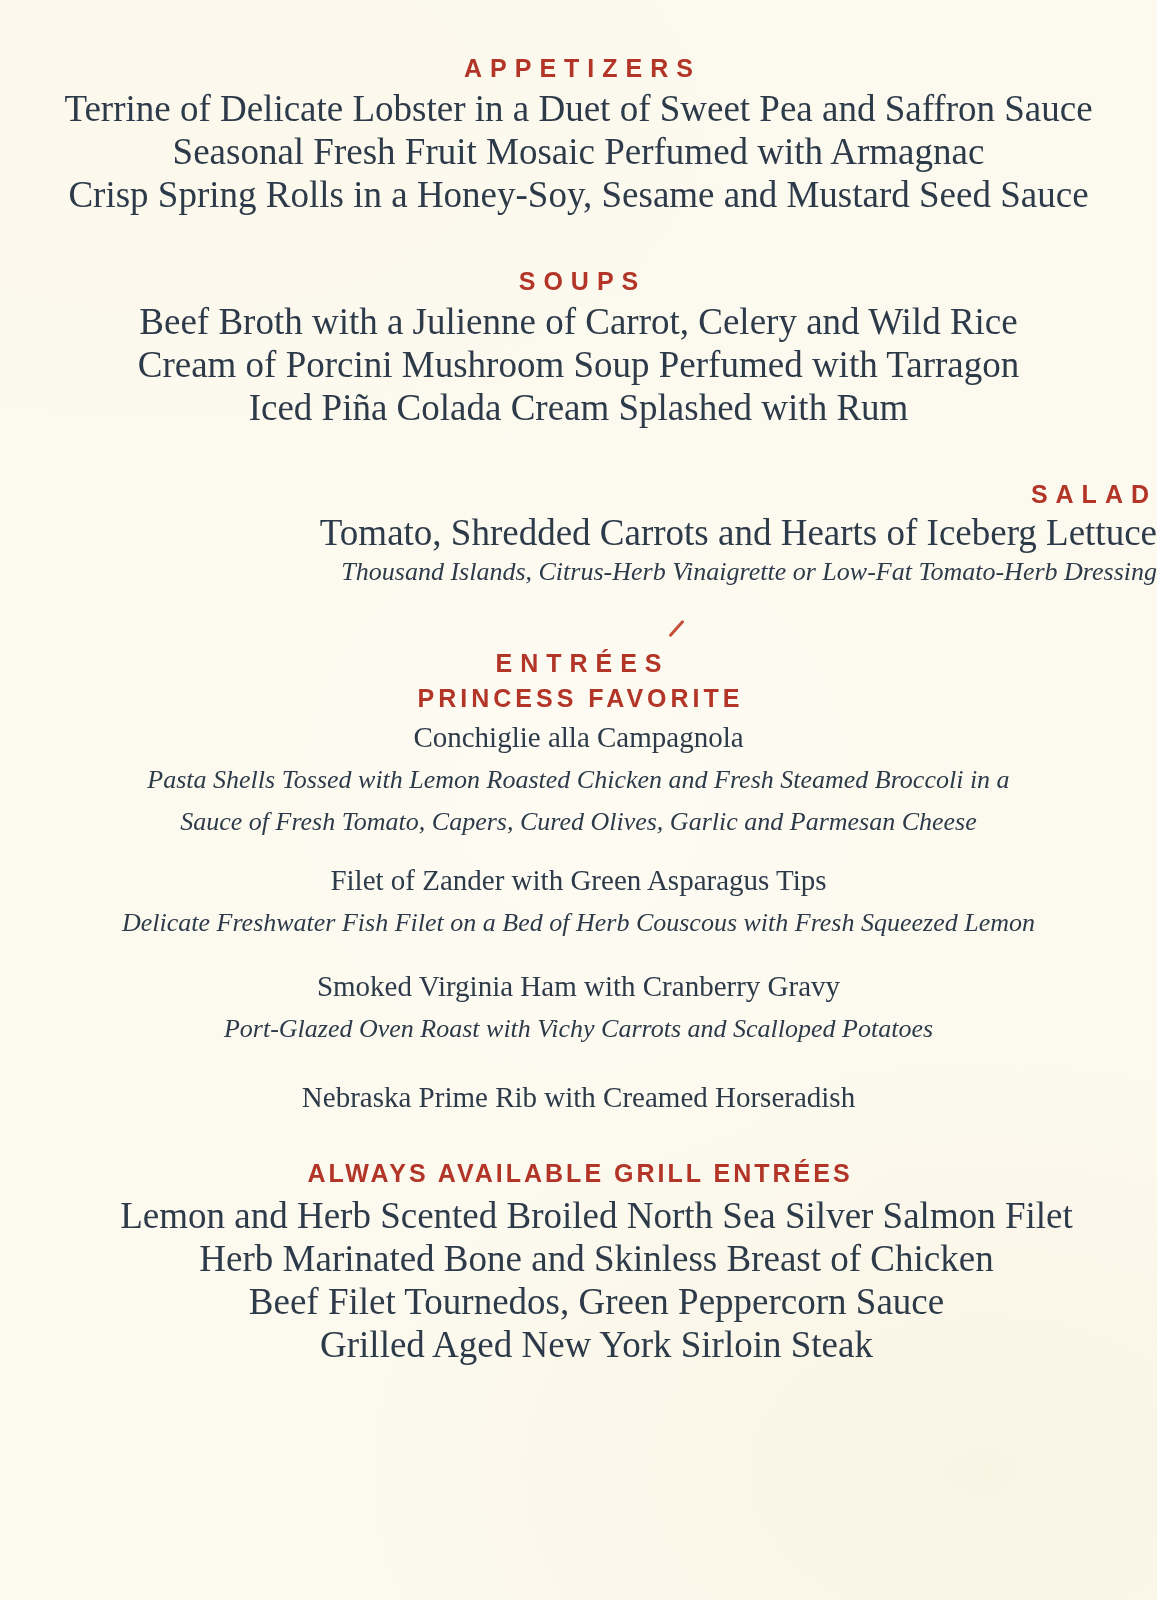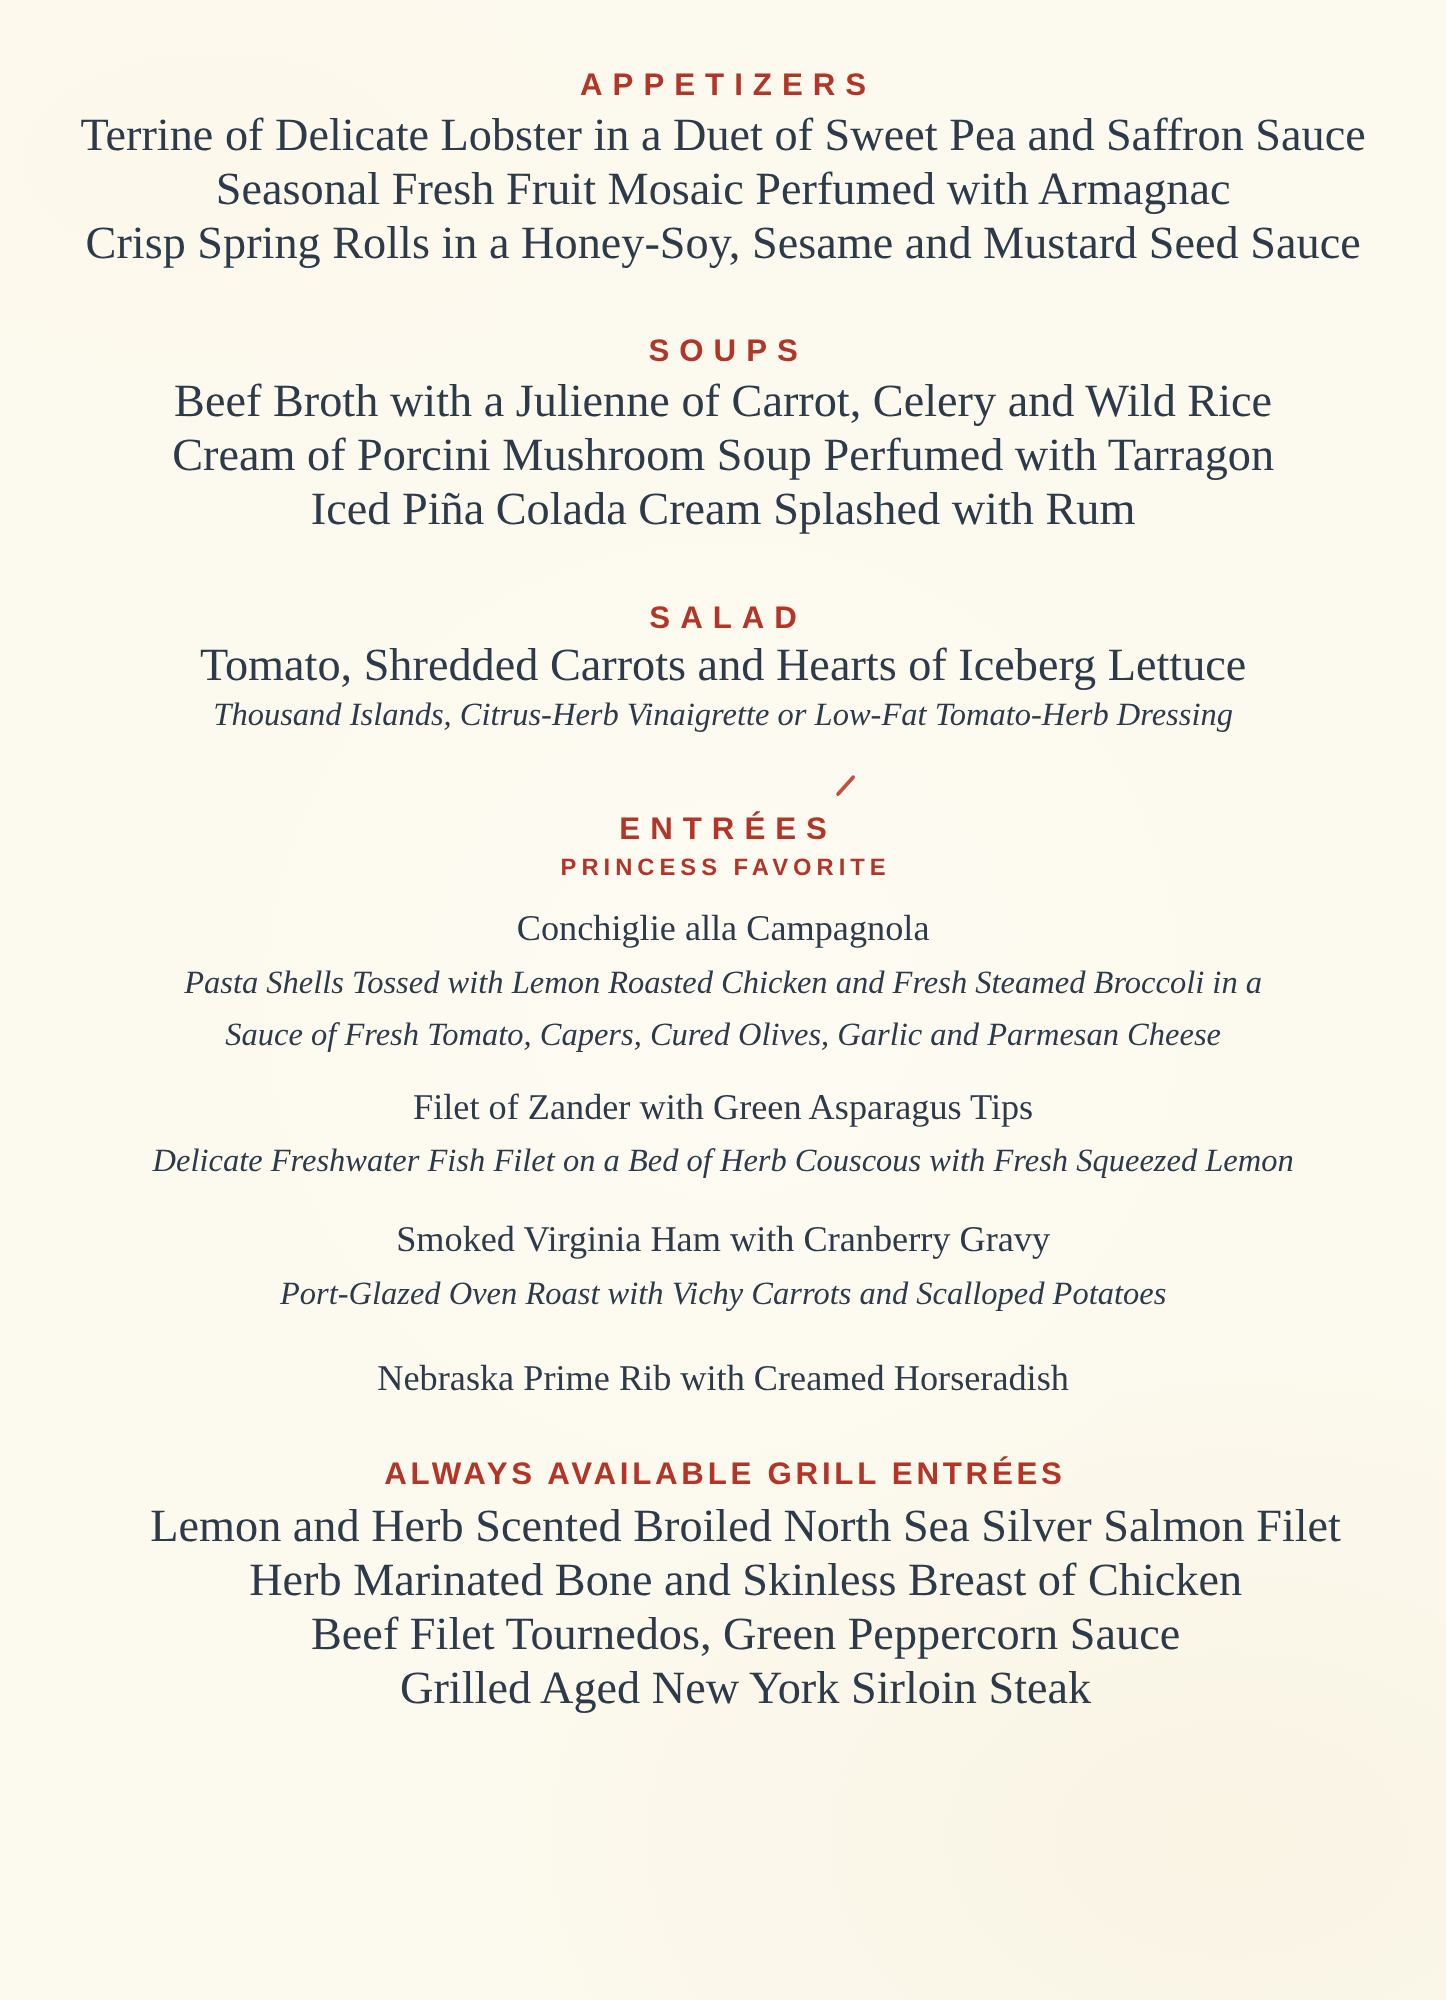--- a/index.html
+++ b/index.html
@@ -25,24 +25,24 @@
   .heading {
     margin: 0;
     font-family: "Liberation Sans", "DejaVu Sans", sans-serif;
     font-weight: 700;
     font-size: 25px;
     letter-spacing: 8px;
     padding-left: 8px; 
     color: var(--accent, #b23528);
   }
   .subheading {
-    margin: 6px 0 16px 0;
+    margin: 6px 0 3px 0;
     font-family: "Liberation Sans", "DejaVu Sans", sans-serif;
     font-weight: 700;
-    font-size: 19px;
+    font-size: 25px;
     letter-spacing: 4px;
     padding-left: 4px;
     color: var(--accent, #b23528);
   }
   .heading-large {
     font-size: 25px;
     letter-spacing: 3px;
     padding-left: 3px;
   }
   .items { margin-top: 4px; }
@@ -53,21 +53,21 @@
   }
   .desc {
     margin: 0;
     font-style: italic;
     font-size: 26px;
     line-height: 42px;
     white-space: nowrap;
   }
   .section-appetizers { margin-top: 54px; }
   .section-soups     { margin-top: 51px; }
-  .section-salad     { margin-top: 51px; }
+  .section-salad     { margin-top: 51px; text-align: right; }
   .section-salad .item { line-height: 40px; }
   .section-salad .desc { line-height: 38px; }
   .section-entrees   { margin-top: 58px; }
   .section-grill     { margin-top: 40px; }
   .section-grill .items { margin-top: 6px; padding-left: 36px; }
   .dish { margin-top: 0; }
   .dish .dish-name {
     margin: 0;
     font-weight: 400;
     font-size: 29px;

